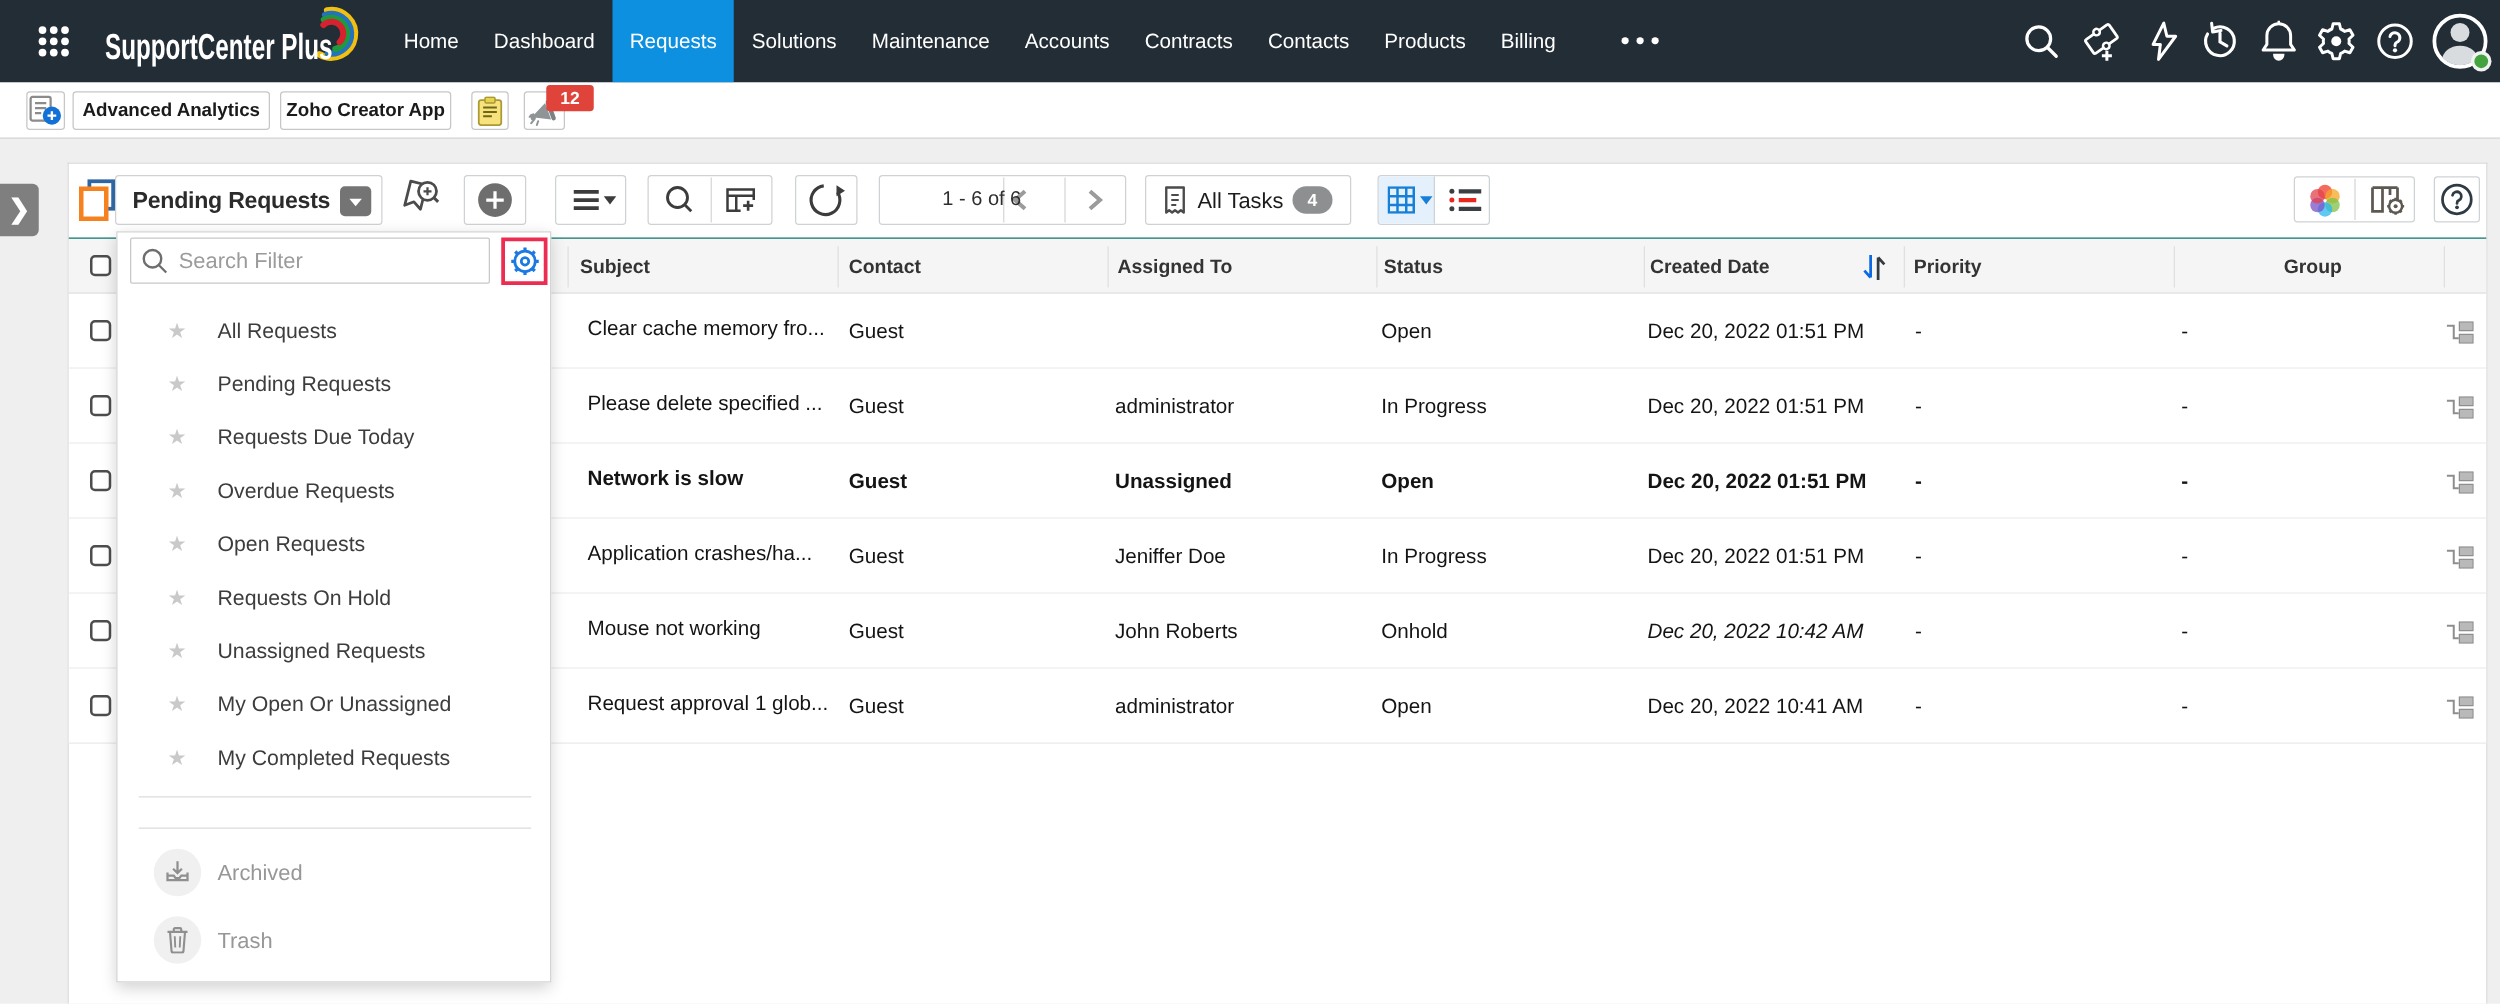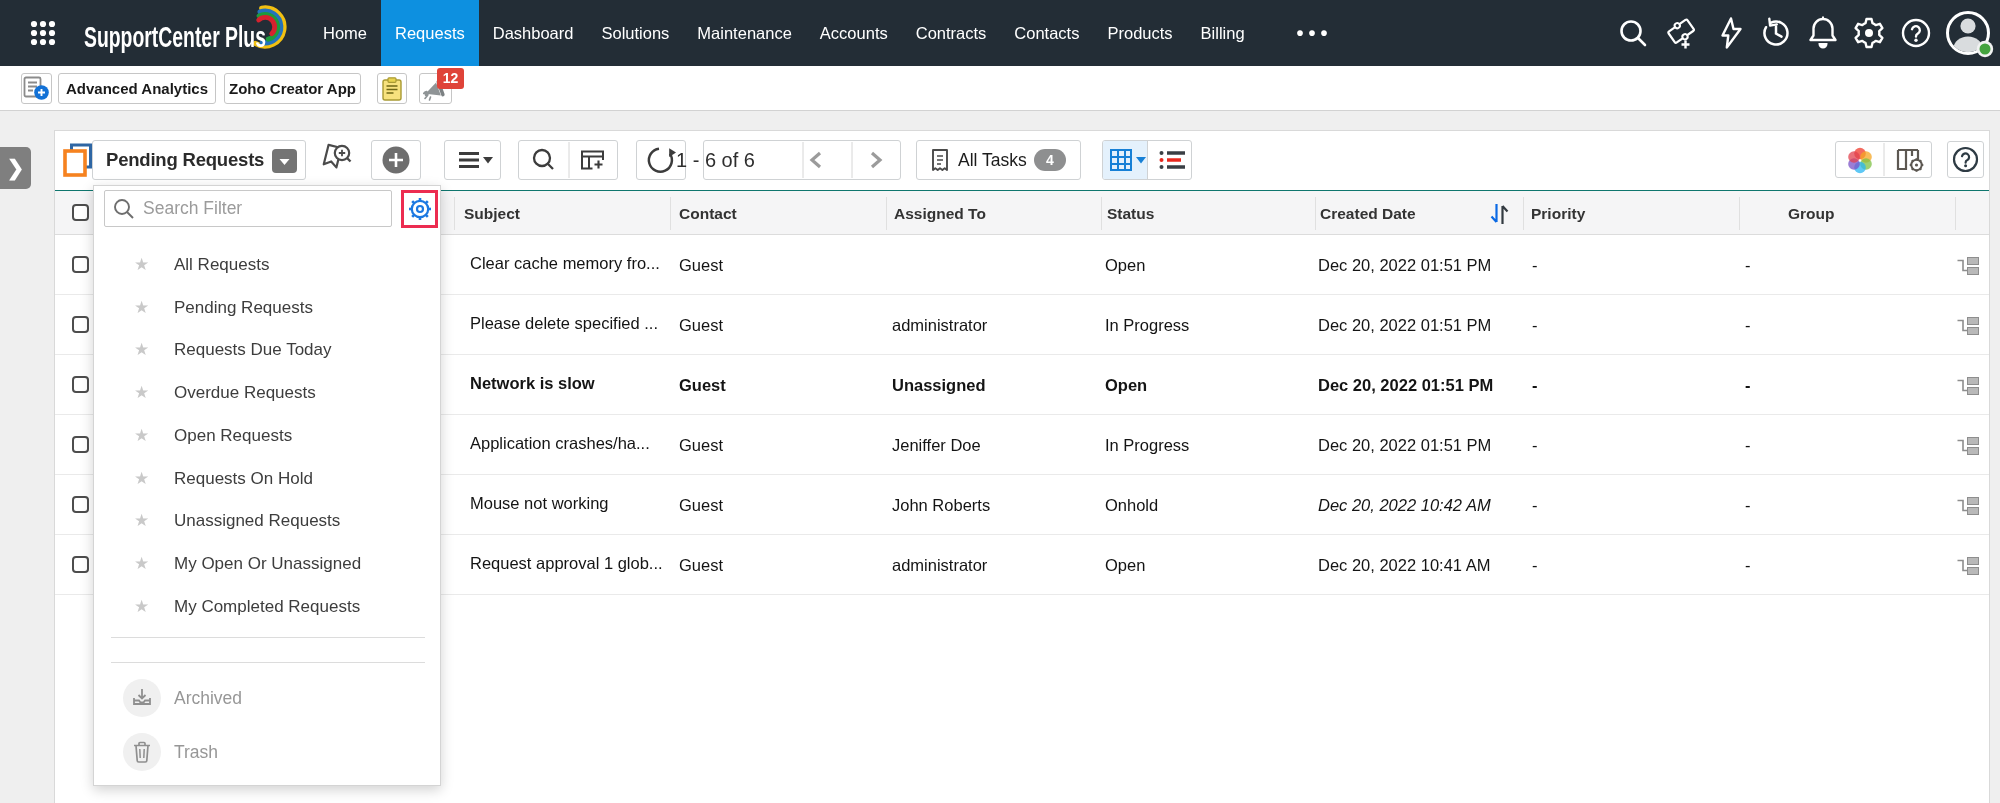--- a/index.html
+++ b/index.html
@@ -54,22 +54,22 @@
     <g fill="none" stroke-linecap="round" transform="translate(181,27)">
       <path d="M -3.3 -18.7 A 19 19 0 1 1 -9.5 16.5" stroke="#f2c011" stroke-width="5.2"></path>
       <path d="M -4.9 -15.0 A 15.8 15.8 0 1 1 -2.7 15.6" stroke="#2472bc" stroke-width="5.2"></path>
       <path d="M -5.9 -11.1 A 12.6 12.6 0 1 1 3.3 12.2" stroke="#1e9b3c" stroke-width="5"></path>
       <path d="M -6.3 -7.0 A 9.4 9.4 0 0 1 6.7 6.7" stroke="#d6222e" stroke-width="4.8"></path>
     </g>
     <text x="0" y="47" fill="#fff" font-size="29" font-weight="700" textLength="182" lengthAdjust="spacingAndGlyphs" font-family="Liberation Sans,sans-serif">SupportCenter Plus</text>
   </svg>
   <div class="nav">
     <div class="it">Home</div>
+    <div class="it">Dashboard</div>
     <div class="it active">Requests</div>
-    <div class="it">Dashboard</div>
     <div class="it">Solutions</div>
     <div class="it">Maintenance</div>
     <div class="it">Accounts</div>
     <div class="it">Contracts</div>
     <div class="it">Contacts</div>
     <div class="it">Products</div>
     <div class="it">Billing</div>
     <div class="it" style="font-weight:700;font-size:20px;letter-spacing:5px;margin-left:24px">•••</div>
   </div>
 
@@ -142,21 +142,21 @@
   <div class="b2btn" style="left:419px;width:33px">
     <svg width="26" height="24" viewBox="0 0 26 24" style="margin-top:3px">
       <g transform="rotate(-20 13 14)">
         <path d="M4 12 l12-6 v14 l-12-6 z" fill="#8f9496"></path>
         <rect x="1" y="10.5" width="4" height="5" rx="1" fill="#8f9496"></rect>
         <rect x="16.5" y="4.5" width="3.5" height="17" rx="1.7" fill="#7c8183"></rect>
       </g>
       <path d="M4.5 18.5 l-2.5 3 M7.5 20 l-1 3 M3 15.5 l-2.8 1" stroke="#8f9496" stroke-width="1.6" stroke-linecap="round"></path>
     </svg>
   </div>
-  <div class="abs" style="left:437px;top:2px;width:27px;height:21px;background:#df4339;border-radius:3px;color:#fff;font-size:14px;font-weight:700;text-align:center;line-height:21px">12</div>
+  <div class="abs" style="left:437px;top:2px;width:38px;height:21px;background:#df4339;border-radius:3px;color:#fff;font-size:14px;font-weight:700;text-align:center;line-height:21px">12</div>
 </div>
 <div id="panel"></div>
 
 <svg class="abs" style="left:63px;top:143px" width="30" height="34" viewBox="0 0 30 34">
   <rect x="8.5" y="2" width="19" height="22" fill="none" stroke="#2e66a4" stroke-width="3"></rect>
   <rect x="2" y="8" width="20" height="24" fill="#fff" stroke="#f6821f" stroke-width="3.6"></rect>
 </svg>
 <div class="tbtn" style="left:92px;width:214px"></div>
 <div class="abs" style="left:106px;top:140px;height:40px;line-height:40px;font-size:18.5px;font-weight:700;color:#2b2b2b;letter-spacing:-0.2px">Pending Requests</div>
 <div class="abs" style="left:272px;top:149px;width:25px;height:24px;background:#747474;border-radius:4px">
@@ -201,21 +201,21 @@
     </svg>
 </div>
 <div class="tbtn" style="left:703px;width:198px">
   <svg width="196" height="38" viewBox="0 0 196 38">
       <line x1="99" y1="1" x2="99" y2="37" stroke="#d6d6d6"></line>
       <line x1="148" y1="1" x2="148" y2="37" stroke="#d6d6d6"></line>
   <path d="M116 12 l-8 7 8 7" fill="none" stroke="#9b9b9b" stroke-width="3.2"></path>
   <path d="M168 12 l8 7 -8 7" fill="none" stroke="#9b9b9b" stroke-width="3.2"></path>
     </svg>
 </div>
-<div class="abs" style="left:676px;top:140px;width:99px;height:40px;text-align:left;line-height:40px;font-size:20px;color:#2e2e2e">1 - 6 of 6</div>
+<div class="abs" style="left:718px;top:140px;width:99px;height:40px;text-align:right;line-height:40px;font-size:16px;color:#2e2e2e">1 - 6 of 6</div>
 <div class="tbtn" style="left:916px;width:165px"></div>
 <svg class="abs" style="left:929px;top:148px" width="22" height="25" viewBox="0 0 22 25">
     <path d="M4 2 h14 v20 l-2.3-1.8 -2.3 1.8 -2.4-1.8 -2.3 1.8 -2.4-1.8 L4 22 z" fill="none" stroke="#4b4b4b" stroke-width="1.9" stroke-linejoin="round"></path>
     <path d="M8 8 h6 M8 12 h6 M8 16 h4" stroke="#4b4b4b" stroke-width="1.7"></path>
   </svg>
 <div class="abs" style="left:958px;top:140px;height:40px;line-height:40px;font-size:17.5px;color:#1c1c1c">All Tasks</div>
 <div class="abs" style="left:1034px;top:149px;width:32px;height:22px;background:#8e8f90;border-radius:11px;color:#fff;font-size:14px;font-weight:700;text-align:center;line-height:22px">4</div>
 <div class="tbtn" style="left:1102px;width:90px;overflow:hidden">
   <div class="abs" style="left:0;top:0;width:45px;height:38px;background:#e4f1fc;border-right:1px solid #cfd2d4"></div>
   <svg class="abs" style="left:7px;top:8px" width="37" height="22" viewBox="0 0 37 22">
@@ -281,21 +281,21 @@
   <div class="vsep" style="left:1260px"></div>
   <div class="vsep" style="left:1468px"></div>
   <div class="vsep" style="left:1684px"></div>
   <div class="vsep" style="left:1900px"></div>
   <div class="th" style="left:409px">Subject</div>
   <div class="th" style="left:624px">Contact</div>
   <div class="th" style="left:839px">Assigned To</div>
   <div class="th" style="left:1052px">Status</div>
   <div class="th" style="left:1265px">Created Date</div>
   <div class="th" style="left:1476px">Priority</div>
-  <div class="th" style="left:1733px">Group</div>
+  <div class="th" style="left:1772px">Group</div>
   <svg class="abs" style="left:1435px;top:12px" width="24" height="22" viewBox="0 0 24 22">
     <path d="M6.5 1 v18 M6.5 19 l-5-5.5" fill="none" stroke="#0b69e4" stroke-width="2.2"></path>
     <path d="M12.5 21 v-18 M12.5 3 l5 5.5" fill="none" stroke="#333b41" stroke-width="2.2"></path>
   </svg>
 </div>
 <div class="cb" style="left:72px;top:204px"></div>
 
 <div id="rows">
 <div class="row" style="top:235px">
   <div class="cb" style="left:17px;top:21px"></div>

